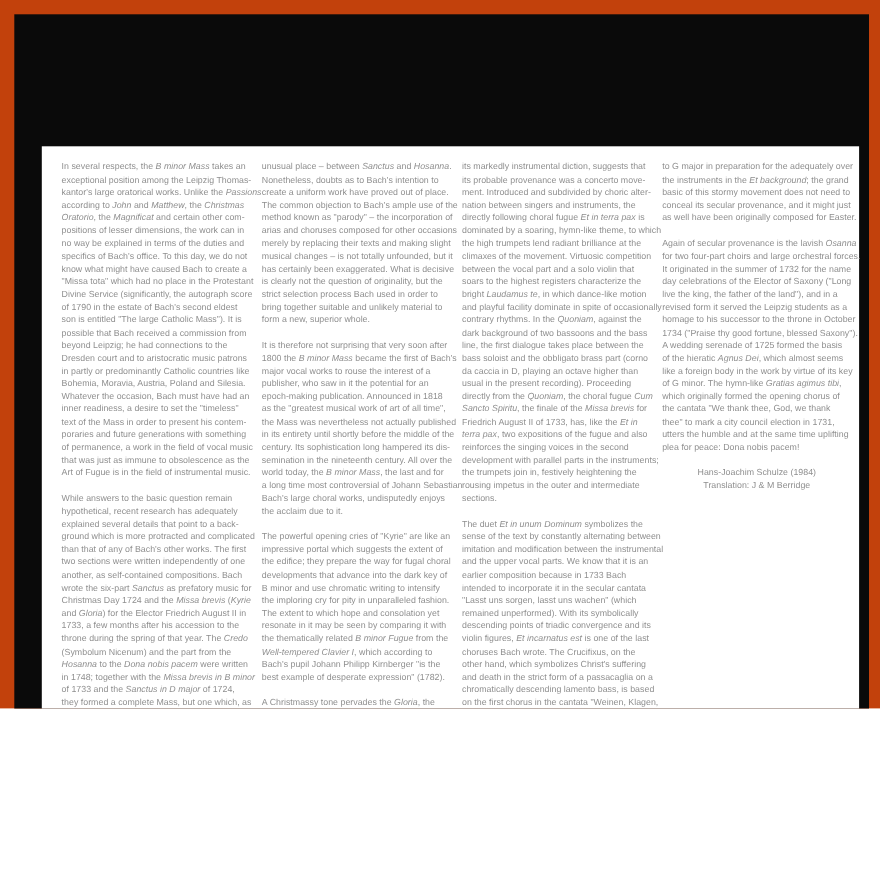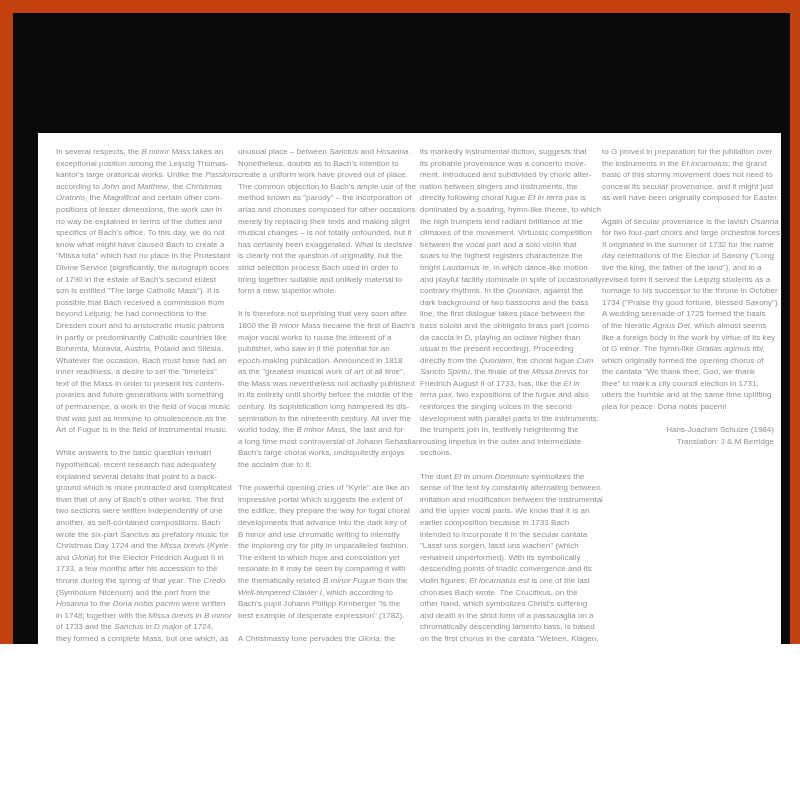--- a/index.html
+++ b/index.html
@@ -45,21 +45,21 @@
     color: #8f8f8f;
     font-size: 8px;
     line-height: 11.6px;
     letter-spacing: 0.02px;
     white-space: nowrap;
   }
   .col p.para {
     margin: 0 0 11.6px 0;
   }
   .col p.para.right {
-    text-align: right;
+    text-align: center;
     white-space: normal;
   }
   .col i {
     font-style: italic;
   }
 </style>
 </head>
 <body>
 
 <div id="canvas">
@@ -74,20 +74,20 @@
             <p class="para"><span>unusual place – between </span><i>Sanctus</i><span> and </span><i>Hosanna</i><span>.</span><br><span>Nonetheless, doubts as to Bach's intention to</span><br><span>create a uniform work have proved out of place.</span><br><span>The common objection to Bach's ample use of the</span><br><span>method known as "parody" – the incorporation of</span><br><span>arias and choruses composed for other occasions</span><br><span>merely by replacing their texts and making slight</span><br><span>musical changes – is not totally unfounded, but it</span><br><span>has certainly been exaggerated. What is decisive</span><br><span>is clearly not the question of originality, but the</span><br><span>strict selection process Bach used in order to</span><br><span>bring together suitable and unlikely material to</span><br><span>form a new, superior whole.</span></p>
             <p class="para"><span>It is therefore not surprising that very soon after</span><br><span>1800 the </span><i>B minor Mass</i><span> became the first of Bach's</span><br><span>major vocal works to rouse the interest of a</span><br><span>publisher, who saw in it the potential for an</span><br><span>epoch-making publication. Announced in 1818</span><br><span>as the "greatest musical work of art of all time",</span><br><span>the Mass was nevertheless not actually published</span><br><span>in its entirety until shortly before the middle of the</span><br><span>century. Its sophistication long hampered its dis-</span><br><span>semination in the nineteenth century. All over the</span><br><span>world today, the </span><i>B minor Mass</i><span>, the last and for</span><br><span>a long time most controversial of Johann Sebastian</span><br><span>Bach's large choral works, undisputedly enjoys</span><br><span>the acclaim due to it.</span></p>
             <p class="para"><span>The powerful opening cries of "Kyrie" are like an</span><br><span>impressive portal which suggests the extent of</span><br><span>the edifice; they prepare the way for fugal choral</span><br><span>developments that advance into the dark key of</span><br><span>B minor and use chromatic writing to intensify</span><br><span>the imploring cry for pity in unparalleled fashion.</span><br><span>The extent to which hope and consolation yet</span><br><span>resonate in it may be seen by comparing it with</span><br><span>the thematically related </span><i>B minor Fugue</i><span> from the</span><br><i>Well-tempered Clavier I</i><span>, which according to</span><br><span>Bach's pupil Johann Philipp Kirnberger "is the</span><br><span>best example of desperate expression" (1782).</span></p>
             <p class="para"><span>A Christmassy tone pervades the </span><i>Gloria</i><span>, the</span><br><span>only chorus in the mass which is preceded by an</span><br><span>extensive intermediate introduction and which, in</span></p>
           </div>
         <div class="col">
             <p class="para"><span>its markedly instrumental diction, suggests that</span><br><span>its probable provenance was a concerto move-</span><br><span>ment. Introduced and subdivided by choric alter-</span><br><span>nation between singers and instruments, the</span><br><span>directly following choral fugue </span><i>Et in terra pax</i><span> is</span><br><span>dominated by a soaring, hymn-like theme, to which</span><br><span>the high trumpets lend radiant brilliance at the</span><br><span>climaxes of the movement. Virtuosic competition</span><br><span>between the vocal part and a solo violin that</span><br><span>soars to the highest registers characterize the</span><br><span>bright </span><i>Laudamus te</i><span>, in which dance-like motion</span><br><span>and playful facility dominate in spite of occasionally</span><br><span>contrary rhythms. In the </span><i>Quoniam</i><span>, against the</span><br><span>dark background of two bassoons and the bass</span><br><span>line, the first dialogue takes place between the</span><br><span>bass soloist and the obbligato brass part (corno</span><br><span>da caccia in D, playing an octave higher than</span><br><span>usual in the present recording). Proceeding</span><br><span>directly from the </span><i>Quoniam</i><span>, the choral fugue </span><i>Cum</i><br><i>Sancto Spiritu</i><span>, the finale of the </span><i>Missa brevis</i><span> for</span><br><span>Friedrich August II of 1733, has, like the </span><i>Et in</i><br><i>terra pax</i><span>, two expositions of the fugue and also</span><br><span>reinforces the singing voices in the second</span><br><span>development with parallel parts in the instruments;</span><br><span>the trumpets join in, festively heightening the</span><br><span>rousing impetus in the outer and intermediate</span><br><span>sections.</span></p>
             <p class="para"><span>The duet </span><i>Et in unum Dominum</i><span> symbolizes the</span><br><span>sense of the text by constantly alternating between</span><br><span>imitation and modification between the instrumental</span><br><span>and the upper vocal parts. We know that it is an</span><br><span>earlier composition because in 1733 Bach</span><br><span>intended to incorporate it in the secular cantata</span><br><span>"Lasst uns sorgen, lasst uns wachen" (which</span><br><span>remained unperformed). With its symbolically</span><br><span>descending points of triadic convergence and its</span><br><span>violin figures, </span><i>Et incarnatus est</i><span> is one of the last</span><br><span>choruses Bach wrote. The Crucifixus, on the</span><br><span>other hand, which symbolizes Christ's suffering</span><br><span>and death in the strict form of a passacaglia on a</span><br><span>chromatically descending lamento bass, is based</span><br><span>on the first chorus in the cantata "Weinen, Klagen,</span><br><span>Sorgen, Zagen" of 1714, a very early composition.</span><br><span>Four bars Bach added for the purpose modulate</span></p>
           </div>
         <div class="col">
-            <p class="para"><span>to G proved in preparation for the jubilation over</span><br><span>the instruments in the </span><i>Et incarnatus</i><span>; the grand</span><br><span>basic of this stormy movement does not need to</span><br><span>conceal its secular provenance, and it might just</span><br><span>as well have been originally composed for Easter.</span></p>
+            <p class="para"><span>to G major in preparation for the adequately over</span><br><span>the instruments in the </span><i>Et background</i><span>; the grand</span><br><span>basic of this stormy movement does not need to</span><br><span>conceal its secular provenance, and it might just</span><br><span>as well have been originally composed for Easter.</span></p>
             <p class="para"><span>Again of secular provenance is the lavish </span><i>Osanna</i><br><span>for two four-part choirs and large orchestral forces.</span><br><span>It originated in the summer of 1732 for the name</span><br><span>day celebrations of the Elector of Saxony ("Long</span><br><span>live the king, the father of the land"), and in a</span><br><span>revised form it served the Leipzig students as a</span><br><span>homage to his successor to the throne in October</span><br><span>1734 ("Praise thy good fortune, blessed Saxony").</span><br><span>A wedding serenade of 1725 formed the basis</span><br><span>of the hieratic </span><i>Agnus Dei</i><span>, which almost seems</span><br><span>like a foreign body in the work by virtue of its key</span><br><span>of G minor. The hymn-like </span><i>Gratias agimus tibi</i><span>,</span><br><span>which originally formed the opening chorus of</span><br><span>the cantata "We thank thee, God, we thank</span><br><span>thee" to mark a city council election in 1731,</span><br><span>utters the humble and at the same time uplifting</span><br><span>plea for peace: Dona nobis pacem!</span></p>
             <p class="para right"><span>Hans-Joachim Schulze (1984)</span><br><span>Translation: J &amp; M Berridge</span></p>
           </div>
       </div>
     </div>
   </div>
 </div>
 
 </body></html>

